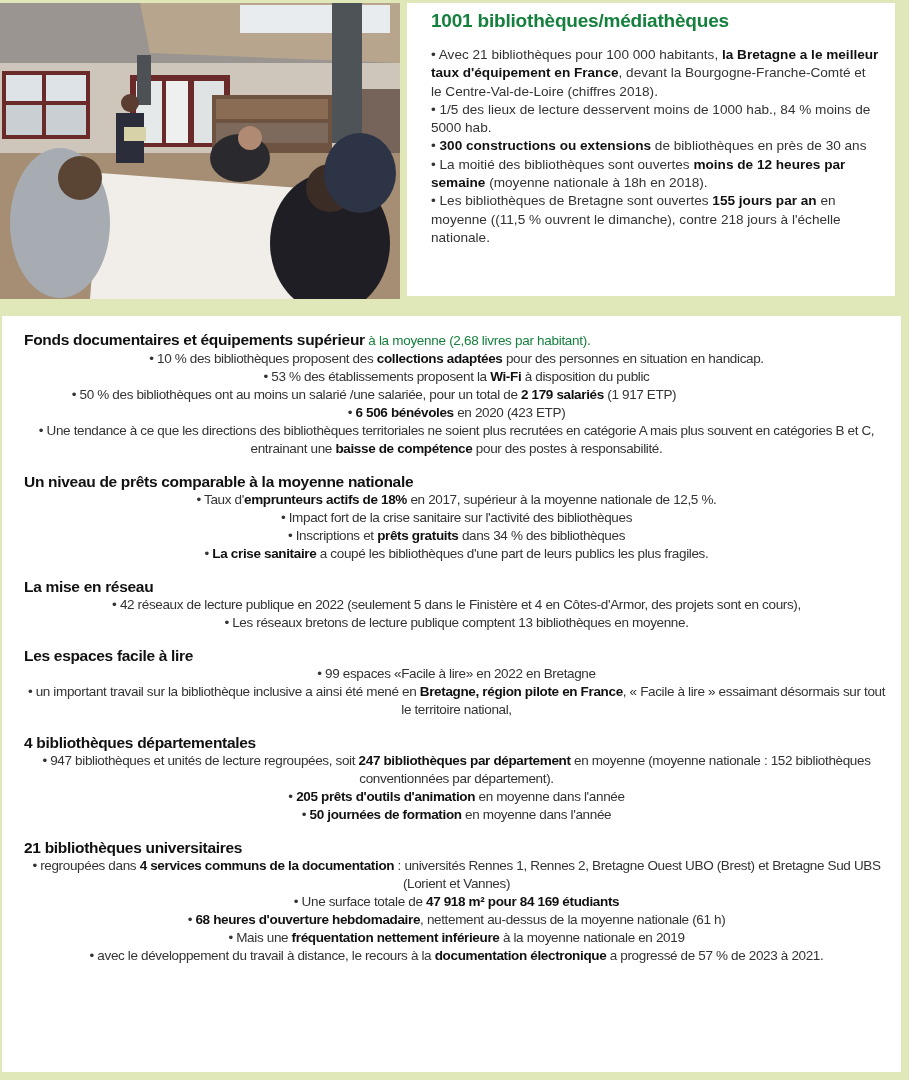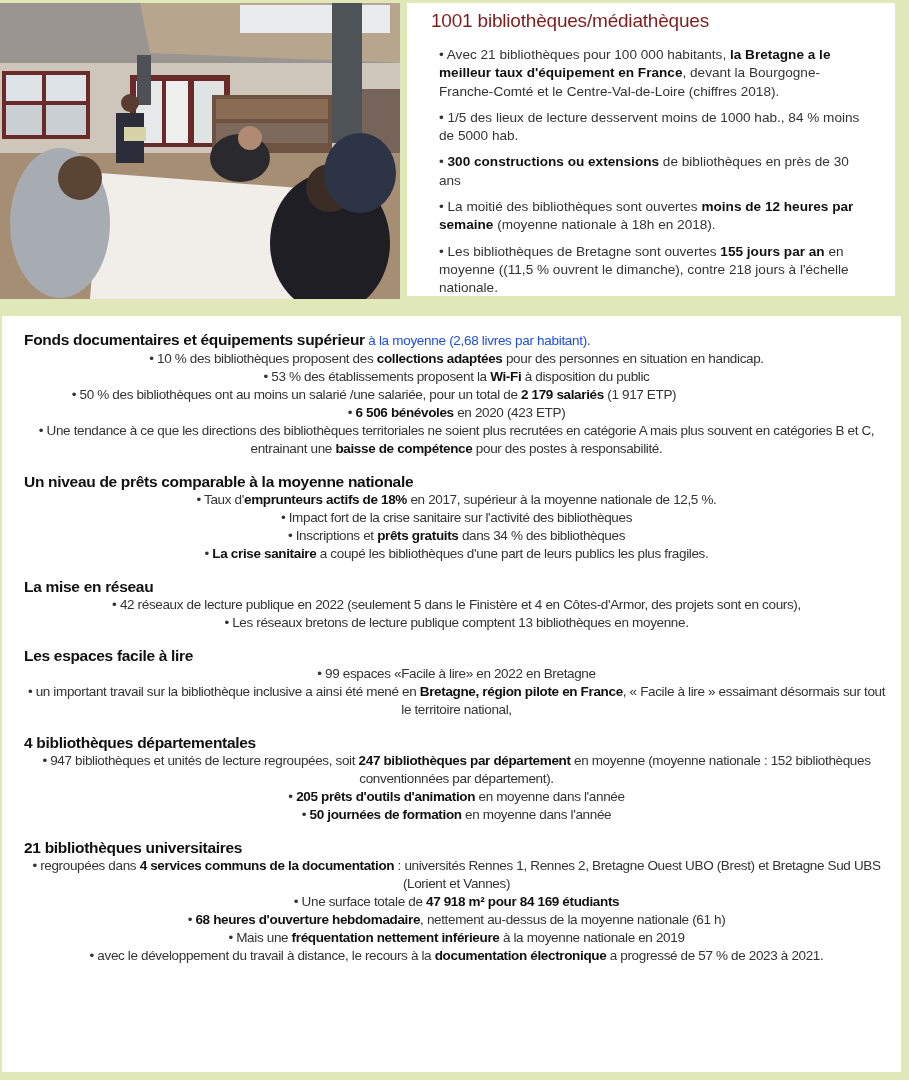--- a/index.html
+++ b/index.html
@@ -13,32 +13,32 @@
   .photo {
     position:absolute; left:0; top:3px; width:400px; height:296px;
     overflow:hidden; background:#8a8680;
   }
   .photo svg { display:block; }
   .top-panel {
     position:absolute; left:407px; top:3px; width:488px; height:293px;
     background:#fff; box-sizing:border-box; padding:4px 16px 0 24px;
   }
   .top-title {
-    font-weight:normal; font-size:19px; margin:3px 0 14px 0; color:#7f1d1d;
+    font-weight:bold; font-size:19px; margin:3px 0 14px 0; color:#15803d;
     letter-spacing:-0.2px;
   }
   .top-list { font-size:13.6px; line-height:18.3px; color:#333; }
-  .top-list p { margin:8px; }
+  .top-list p { margin:0; }
   .main-panel {
     position:absolute; left:2px; top:316px; width:899px; height:756px;
     background:#fff; box-sizing:border-box; padding:14px 12px 0 22px;
   }
   .section { margin-bottom:14px; }
   .sec-title { font-weight:bold; font-size:15.5px; color:#111; line-height:19px; margin:0; letter-spacing:-0.3px; }
-  .sec-lead { font-weight:normal; font-size:13.5px; color:#1d4ed8; letter-spacing:-0.3px; }
+  .sec-lead { font-weight:normal; font-size:13.5px; color:#15803d; letter-spacing:-0.3px; }
   .item { font-size:13.5px; line-height:18px; color:#333; margin:0; letter-spacing:-0.35px;text-align:center; }
   b { color:#111; }
 </style>
 </head>
 <body>
 
 <div class="photo">
   <svg width="400" height="296" viewBox="0 0 400 296">
 
     <rect x="0" y="0" width="400" height="70" fill="#9a9590"></rect>

